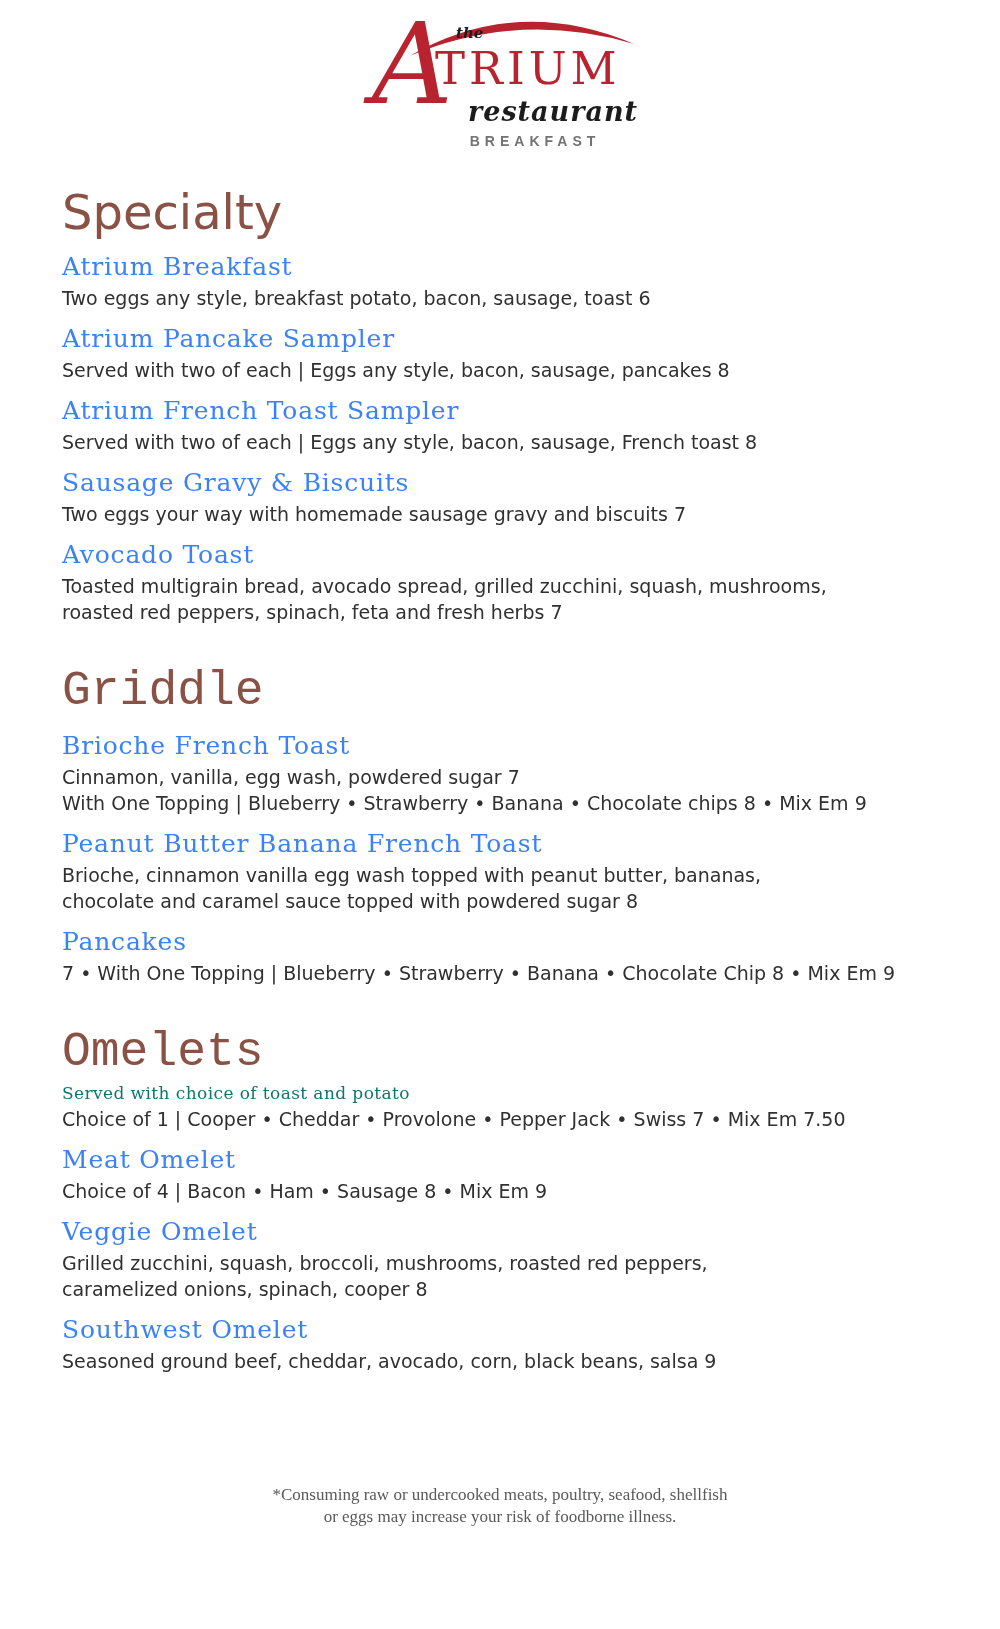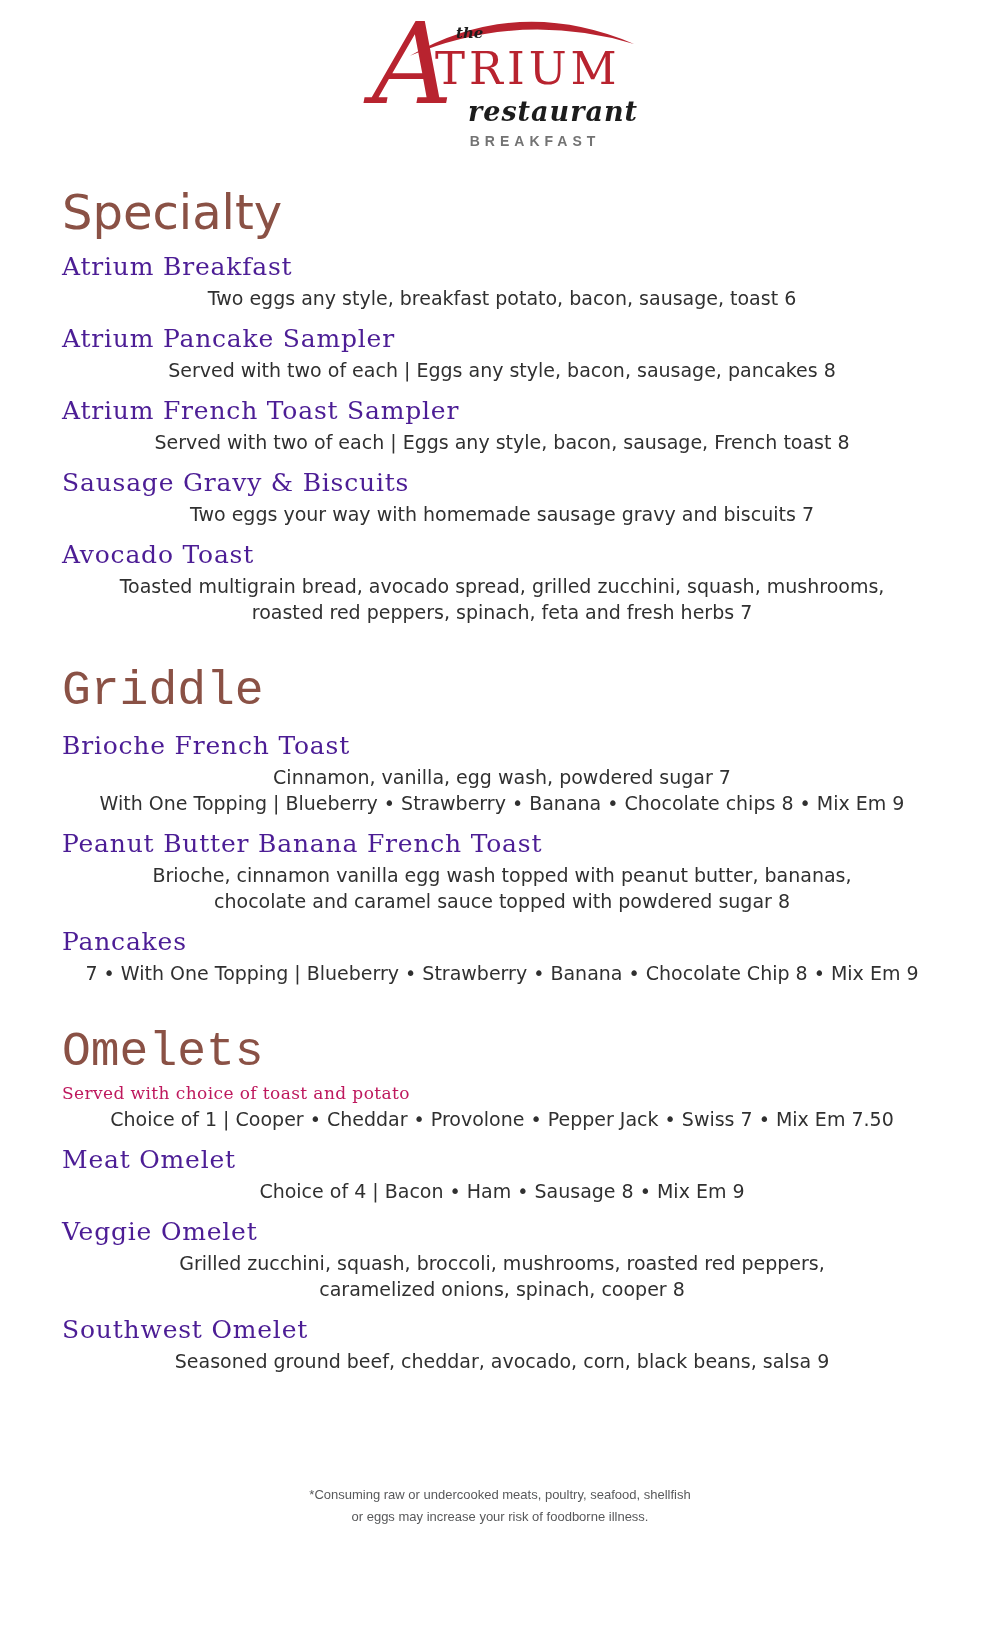--- a/index.html
+++ b/index.html
@@ -54,44 +54,43 @@
   .section-title {
     font-family: "DejaVu Sans", sans-serif;
     font-size: 48px; font-weight: normal;
     color: #8a5145; line-height: 1.1;
     margin: 24px 0 0 0;
   }
   .section-gap { margin-top: 40px; font-family: Liberation Mono, monospace; }
 
   .section-note {
     font-family: "DejaVu Serif", serif;
-    font-size: 17px; color: #be185d;
+    font-size: 17px; color: #0f766e;
     margin-top: 5px; letter-spacing: 0.4px;
   }
 
   .item-name {
     font-family: "DejaVu Serif", serif;
     font-size: 25px; font-weight: 500;
-    color: #4c1d95; letter-spacing: 0.8px;
+    color: #3b82f6; letter-spacing: 0.8px;
     margin-top: 13px; line-height: 1.2;
   }
   .item-desc {
     font-family: "DejaVu Sans", sans-serif;
     font-size: 19px; color: #303030;
     line-height: 26px; margin-top: 3px;
     white-space: pre-line;
-    text-align: center;
   }
 
   
   .footer {
     position: absolute; top: 1484px; left: 0; width: 100%;
     text-align: center;
-    font-family: Liberation Sans, sans-serif;
-    font-size: 13px; color: #58595b; line-height: 22px;
+    font-family: Liberation Serif, serif;
+    font-size: 17px; color: #58595b; line-height: 22px;
     white-space: pre-line;
   }
 </style>
 </head>
 <body>
 
 <div class="page">
 
   <div class="logo">
     <svg class="logo-arc" viewBox="0 0 230 56" xmlns="http://www.w3.org/2000/svg">

